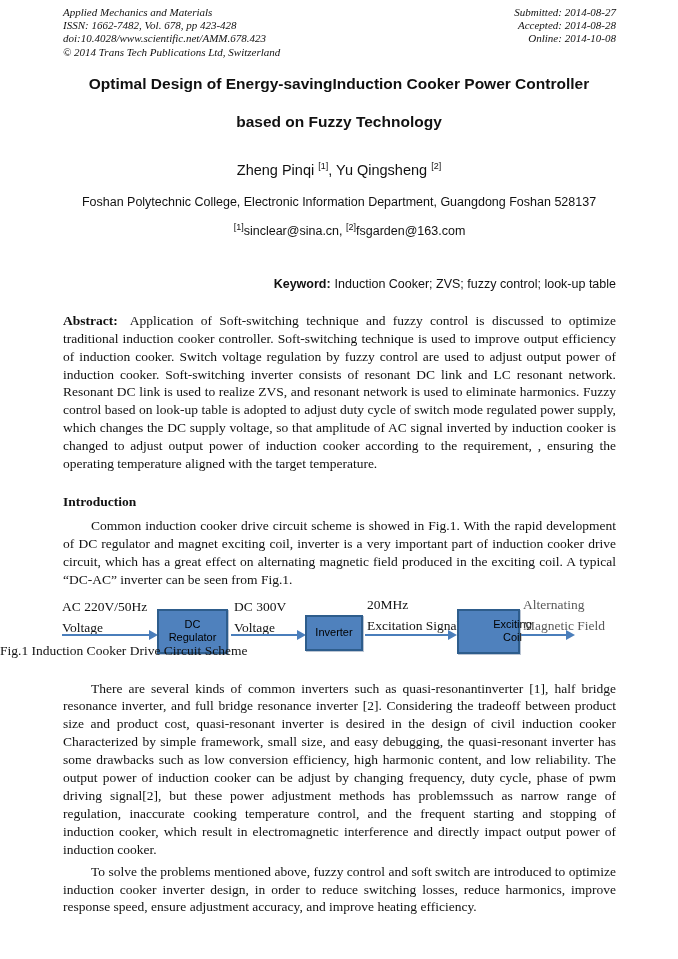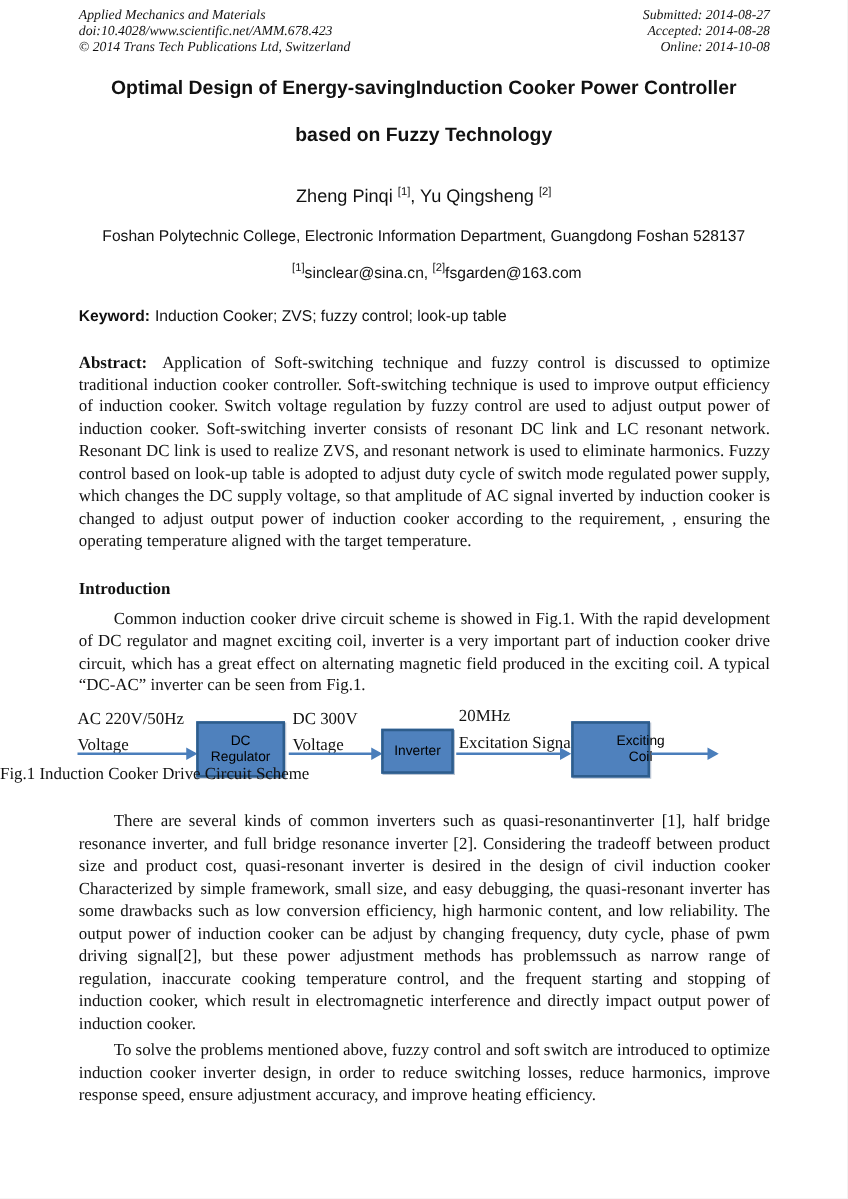--- a/index.html
+++ b/index.html
@@ -47,23 +47,23 @@
     font-family:"Liberation Sans","DejaVu Sans",sans-serif;
     font-size:12.5px;line-height:17px;
   }
   .emails{
     text-align:center;margin-top:8px;
     font-family:"Liberation Sans","DejaVu Sans",sans-serif;
     font-size:12.5px;line-height:17px;padding-left:21px;
   }
   
   .keywords{
-    margin:17px 62px 0 63px;
-    font-family:"Liberation Sans","DejaVu Sans",sans-serif;
-    font-size:12.5px;line-height:17px;
+    margin:36px 62px 0 63px;
+    font-family:"Liberation Sans","DejaVu Sans",sans-serif;
+    font-size:12.5px;line-height:17px;text-align:right;
   }
   .kw-label{font-weight:bold;margin-right:4px;}
   
   .abstract,.body-para{
     margin:0 62px 0 63px;
     font-size:13.5px;line-height:17.9px;
     text-align:justify;
   }
   .abstract{margin-top:19px;}
   .abstract-label{font-weight:bold;margin-right:12px;}
@@ -120,20 +120,21 @@
   }
 </style>
 </head>
 <body>
 
 <div class="page">
 
   <div class="header">
     <div class="header-left">
       <div>Applied Mechanics and Materials</div>
+      <div>ISSN: 1662-7482, Vol. 678, pp 423-428</div>
       <div>doi:10.4028/www.scientific.net/AMM.678.423</div>
       <div>© 2014 Trans Tech Publications Ltd, Switzerland</div>
     </div>
     <div class="header-right">
       <div>Submitted: 2014-08-27</div>
       <div>Accepted: 2014-08-28</div>
       <div>Online: 2014-10-08</div>
     </div>
   </div>
 
@@ -188,20 +189,24 @@
     </div>
     <div class="fig-label fig-label3">
       <div>20MHz</div>
       <div>Excitation Signal</div>
     </div>
     <div class="fig-arrow fig-arrow3"></div>
     <div class="fig-box fig-box3">
       <div>Exciting</div>
       <div>Coil</div>
     </div>
+    <div class="fig-label fig-label4">
+      <div>Alternating</div>
+      <div>Magnetic Field</div>
+    </div>
     <div class="fig-arrow fig-arrow4"></div>
     <div class="fig-caption">Fig.1 Induction Cooker Drive Circuit Scheme</div>
   </div>
 
   <p class="body-para p2">There are several kinds of common inverters such as quasi-resonantinverter [1], half bridge resonance inverter, and full bridge resonance inverter [2]. Considering the tradeoff between product size and product cost, quasi-resonant inverter is desired in the design of civil induction cooker Characterized by simple framework, small size, and easy debugging, the quasi-resonant inverter has some drawbacks such as low conversion efficiency, high harmonic content, and low reliability. The output power of induction cooker can be adjust by changing frequency, duty cycle, phase of pwm driving signal[2], but these power adjustment methods has problemssuch as narrow range of regulation, inaccurate cooking temperature control, and the frequent starting and stopping of induction cooker, which result in electromagnetic interference and directly impact output power of induction cooker.</p>
 
   <p class="body-para p3">To solve the problems mentioned above, fuzzy control and soft switch are introduced to optimize induction cooker inverter design, in order to reduce switching losses, reduce harmonics, improve response speed, ensure adjustment accuracy, and improve heating efficiency.</p>
 
 </div>
 

